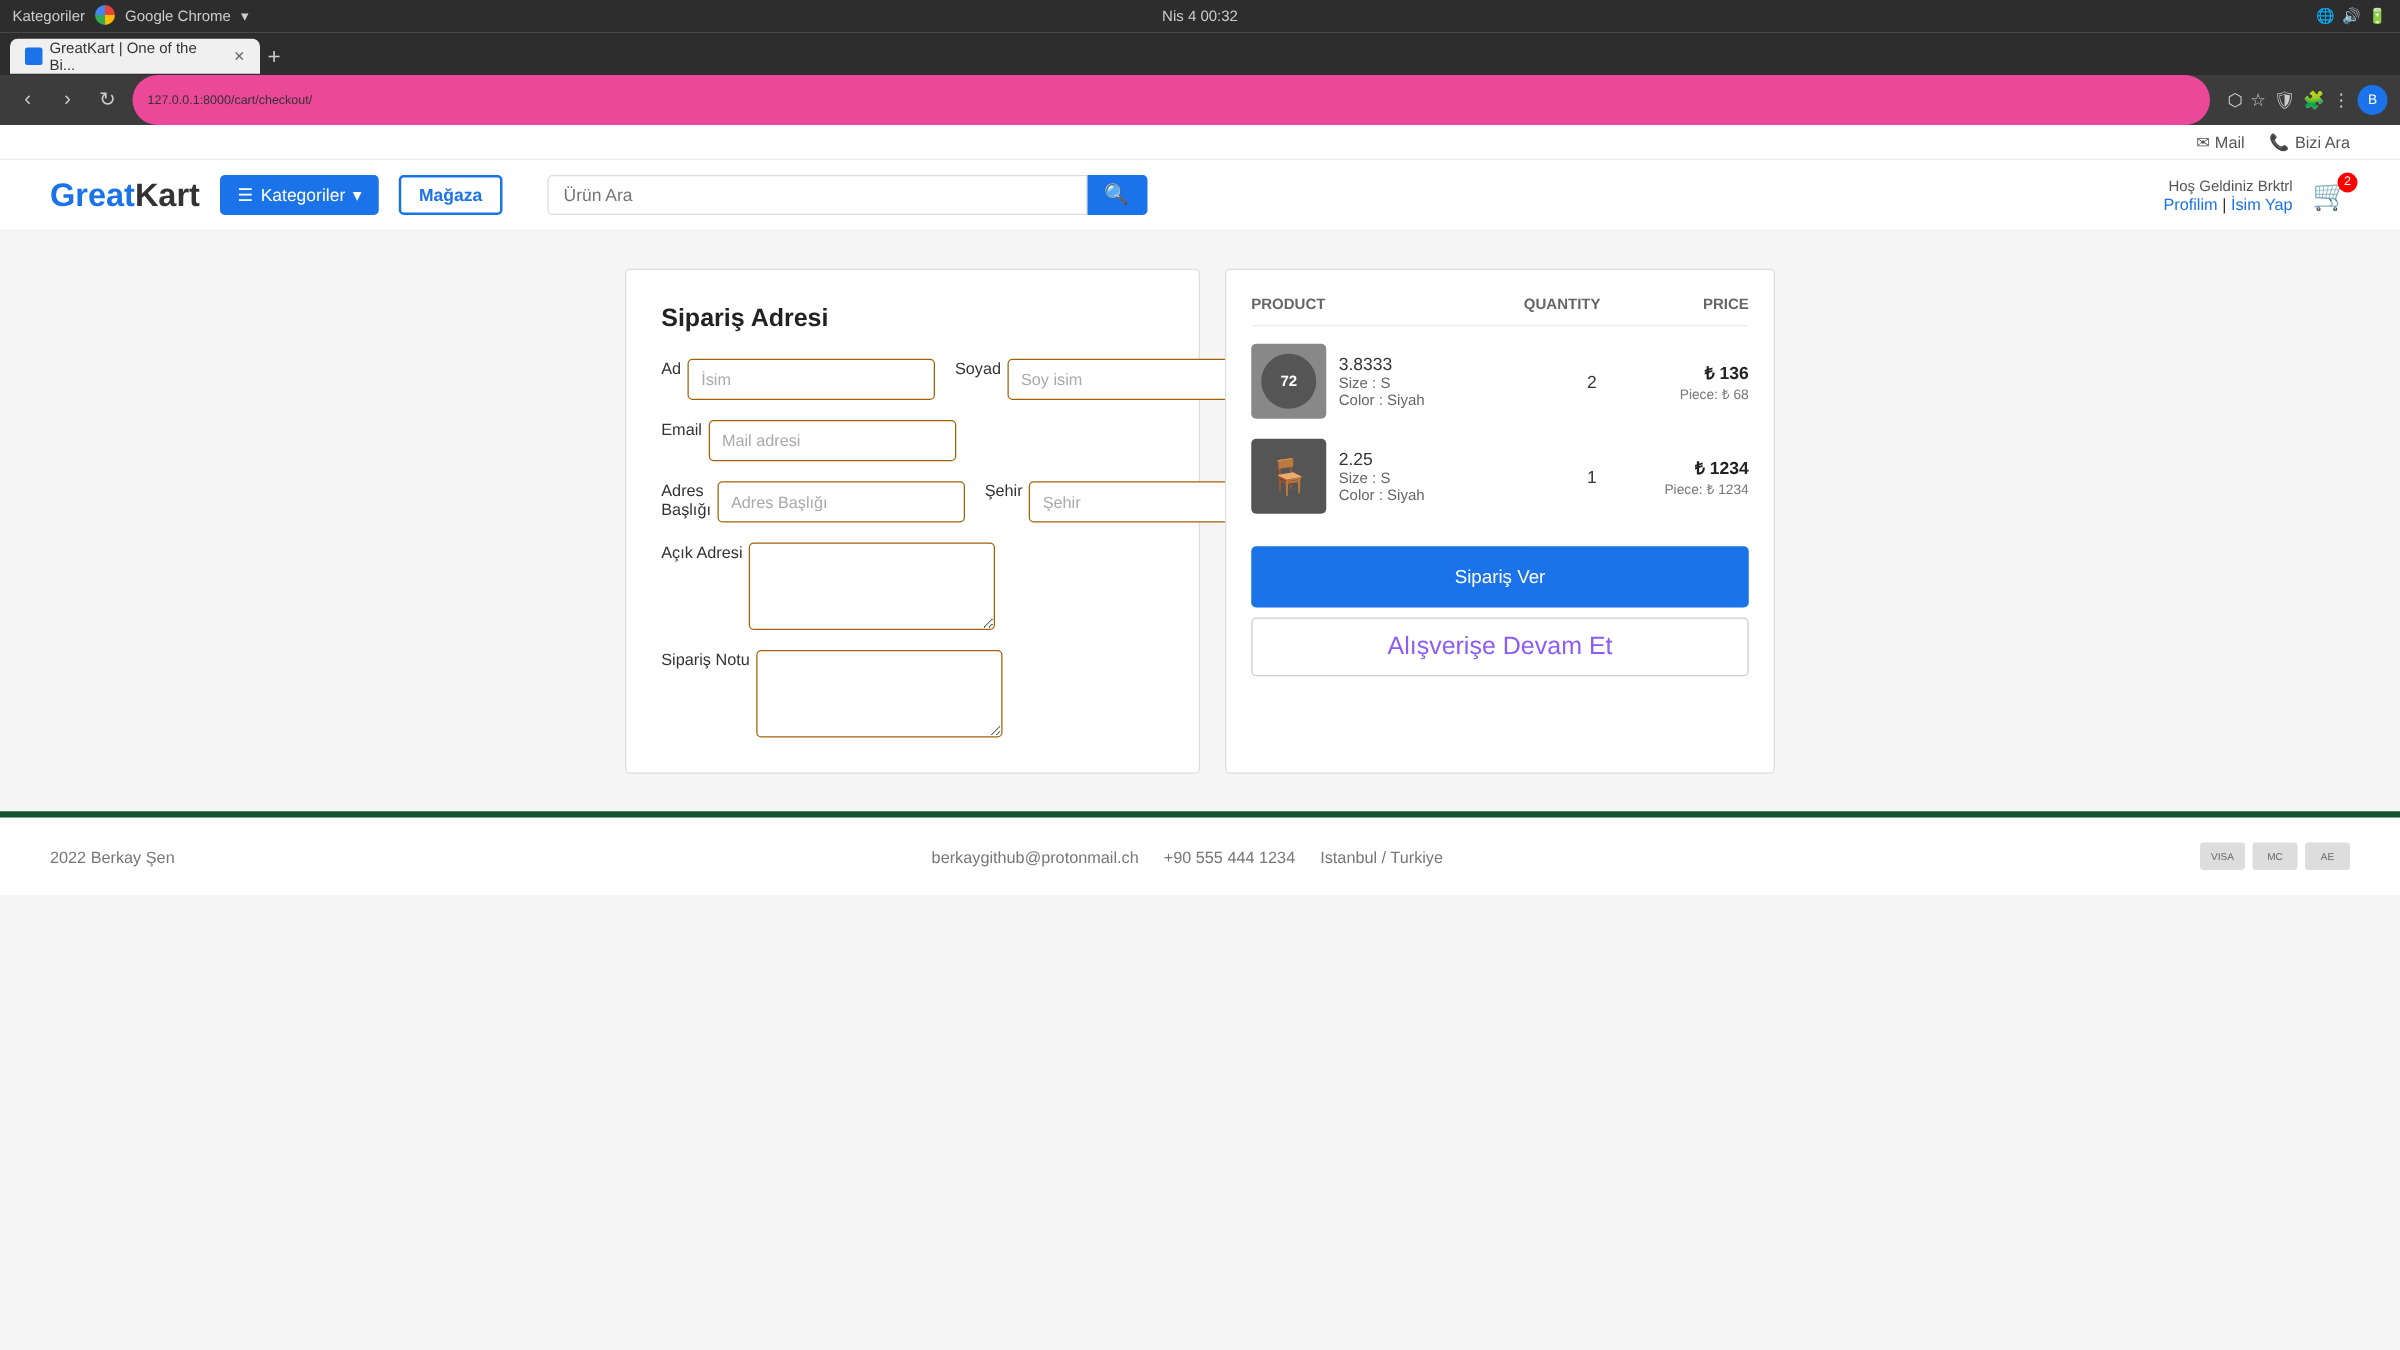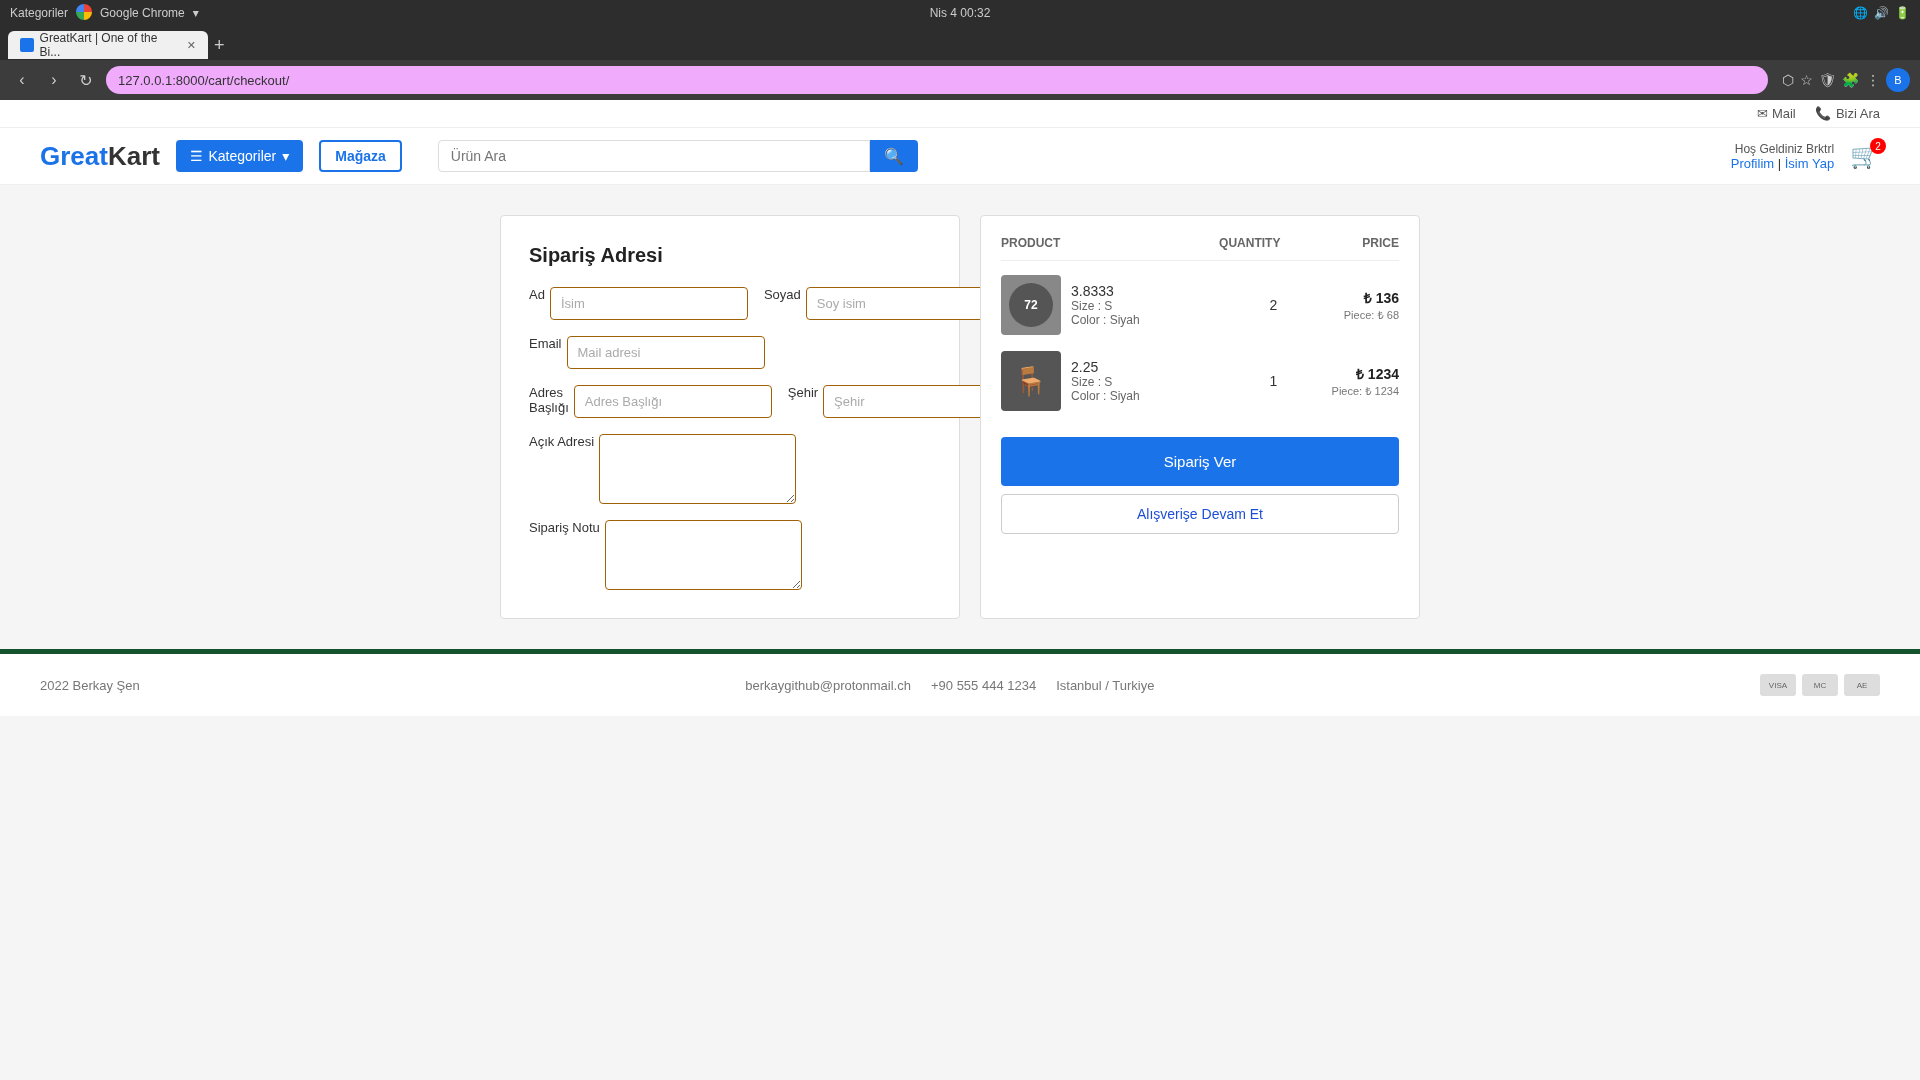--- a/index.html
+++ b/index.html
@@ -61,27 +61,27 @@
       cursor: pointer;
       width: 24px;
       height: 24px;
       display: flex;
       align-items: center;
       justify-content: center;
       border-radius: 50%;
     }
     .address-bar {
       flex: 1;
-      background: #f0abfc;
+      background: #ec4899;
       border: none;
       border-radius: 20px;
       padding: 4px 12px;
-      font-size: 13px;
+      font-size: 10px;
       color: #333;
-      height: 28px;
+      height: 40px;
     }
     .browser-icons { display: flex; align-items: center; gap: 6px; margin-left: 6px; }
     .browser-icon { color: #ccc; font-size: 14px; cursor: pointer; }
     .profile-circle { width: 24px; height: 24px; border-radius: 50%; background: #1a73e8; color: white; font-size: 11px; display: flex; align-items: center; justify-content: center; }
 
     
     .site-wrapper { background: #fff; min-height: 600px; }
 
     
     .utility-bar {
@@ -291,24 +291,24 @@
       padding: 16px;
       font-size: 15px;
       border-radius: 4px;
       cursor: pointer;
       margin-top: 10px;
       margin-bottom: 8px;
     }
     .btn-alisveris {
       width: 100%;
       background: #fff;
-      color: #1d4ed8;
+      color: #8b5cf6;
       border: 1px solid #ccc;
       padding: 11px;
-      font-size: 14px;
+      font-size: 20px;
       border-radius: 4px;
       cursor: pointer;
     }
 
     
     .footer {
       background: #fff;
       border-top: 5px solid #14532d;
       padding: 20px 40px;
       display: flex;

